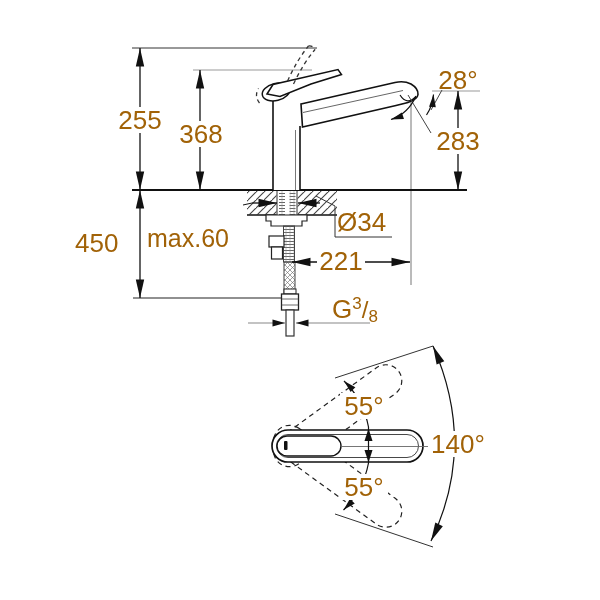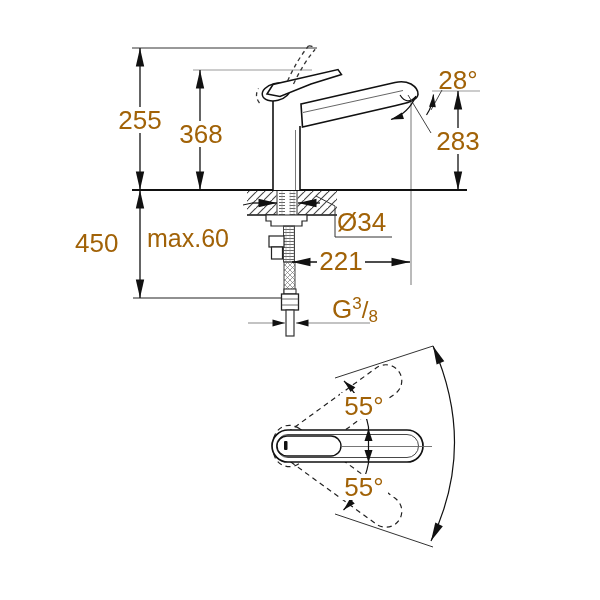--- a/index.html
+++ b/index.html
@@ -159,14 +159,15 @@
 <div class="lbl" style="left:434px;top:128px;width:46px">283</div>
 
 <div class="lbl plain" style="left:434px;top:67px;width:46px">28°</div>
 
 <div class="lbl g38 plain left" style="left:311px;top:295px"><span>G</span><sup>3</sup><span class="slash">/</span><sub>8</sub></div>
 
 <div class="lbl" style="left:340px;top:393px;width:46px">55°</div>
 
 <div class="lbl" style="left:340px;top:474px;width:46px">55°</div>
 
+<div class="lbl" style="left:428px;top:431px;width:58px">140°</div>
 
 </div>
 
 </body></html>

